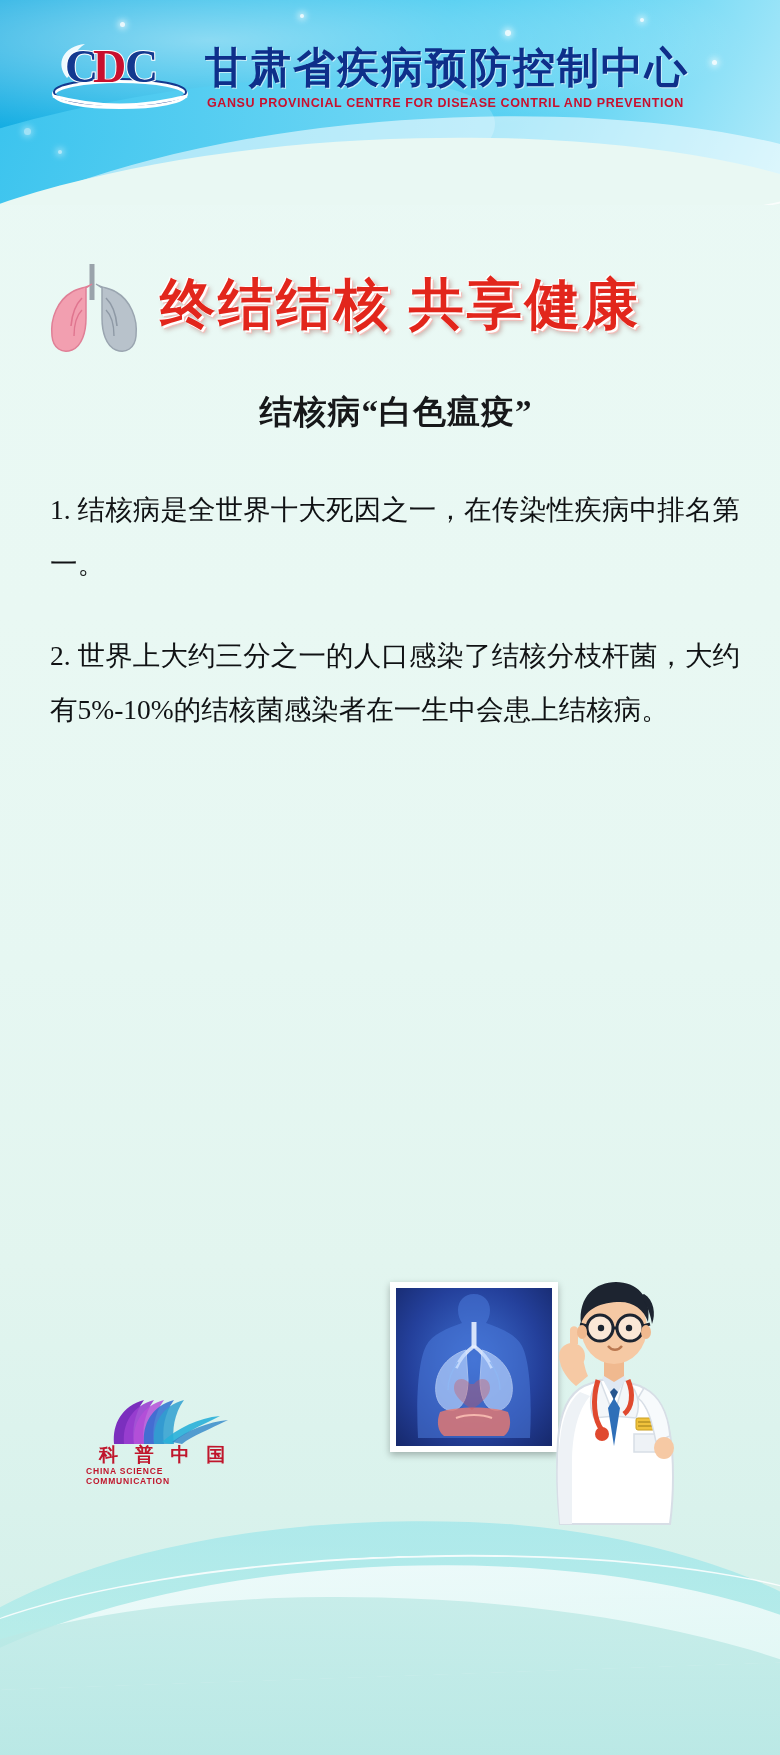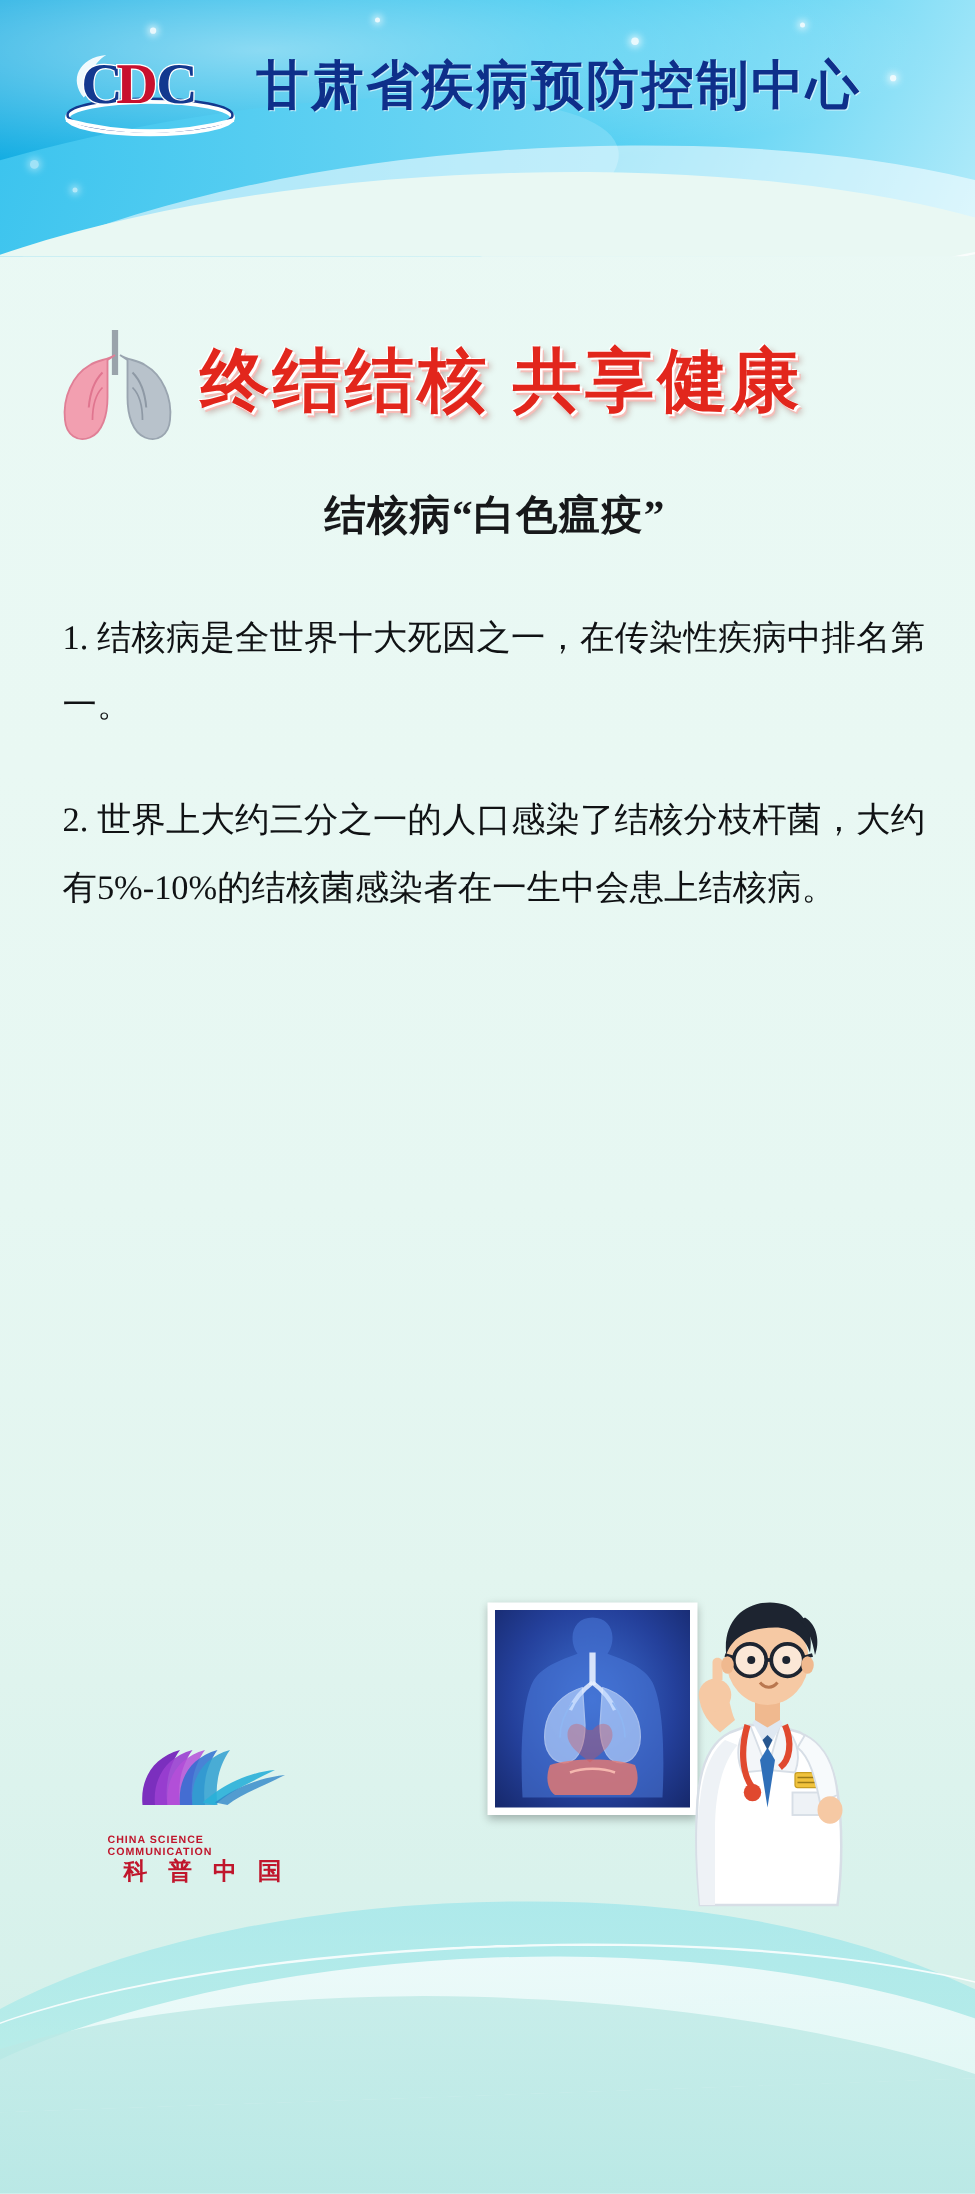--- a/index.html
+++ b/index.html
@@ -119,21 +119,21 @@
     position: absolute;
     left: 38px; top: 258px;
     width: 112px; height: 104px;
   }
 
   
   .headline {
     position: absolute;
     left: 160px; top: 268px;
     width: 600px;
-    font-family: Liberation Sans, sans-serif;
+    font-family: Liberation Serif, serif;
     font-weight: bold;
     font-size: 55px;
     letter-spacing: 3px;
     color: #e2261c;
     text-shadow:
       2px 2px 0 #ffffff,
       3px 3px 0 #f5bdb8,
       -1px -1px 0 #ffffff,
       4px 4px 5px rgba(120,30,20,.35);
     white-space: nowrap;
@@ -217,21 +217,20 @@
   .kepu-cn {
     position: absolute;
     left: 90px; top: 1442px;
     width: 150px;
     text-align: center;
     font-family: "Liberation Serif", serif;
     font-weight: bold;
     font-size: 19px;
     letter-spacing: 6px;
     color: #c0162c;
-    margin-top: 42px;
   }
   .kepu-en {
     position: absolute;
     left: 86px; top: 1466px;
     width: 158px;
     font-size: 8.5px;
     font-weight: bold;
     letter-spacing: .8px;
     color: #c0162c;
   }
@@ -290,20 +289,21 @@
         <ellipse cx="75" cy="56" rx="66" ry="13" fill="none" stroke="#13398f" stroke-width="2"></ellipse>
         <path d="M22 42 C10 28 18 10 40 8 C30 14 26 24 30 34 Z" fill="#ffffff" opacity=".9"></path>
         <text x="20" y="46" font-family="Liberation Serif, serif" font-size="46" font-weight="bold" fill="#13398f" stroke="#ffffff" stroke-width="2" paint-order="stroke">C</text>
         <text x="48" y="46" font-family="Liberation Serif, serif" font-size="46" font-weight="bold" fill="#c8102e" stroke="#ffffff" stroke-width="2" paint-order="stroke">D</text>
         <text x="80" y="46" font-family="Liberation Serif, serif" font-size="46" font-weight="bold" fill="#13398f" stroke="#ffffff" stroke-width="2" paint-order="stroke">C</text>
         <path d="M8 60 Q75 78 142 60" fill="none" stroke="#ffffff" stroke-width="3"></path>
       </svg>
     </div>
 
     <div class="title-cn" data-name="org-name-cn">甘肃省疾病预防控制中心</div>
+    <div class="title-en" data-name="org-name-en">GANSU PROVINCIAL CENTRE FOR DISEASE CONTRIL AND PREVENTION</div>
   </div>
 
   <div class="lungs" data-name="lungs-icon">
     <svg viewBox="0 0 112 104" width="112" height="104">
       <path d="M54 6 L54 42" stroke="#9aa3ab" stroke-width="5" fill="none"></path>
       <path d="M54 26 C48 30 40 30 34 34 C20 42 12 60 14 78 C15 90 24 96 34 92 C44 88 48 74 48 60 L48 30 Z" fill="#f29fb0" stroke="#e07f96" stroke-width="1.5"></path>
       <path d="M58 26 C64 30 72 30 78 34 C92 42 100 60 98 78 C97 90 88 96 78 92 C68 88 64 74 64 60 L64 30 Z" fill="#b8c2cb" stroke="#9aa5b0" stroke-width="1.5"></path>
       <path d="M44 40 C38 46 34 56 33 68" stroke="#e0758f" stroke-width="1.6" fill="none"></path>
       <path d="M44 52 C38 58 36 68 36 78" stroke="#e0758f" stroke-width="1.4" fill="none"></path>
       <path d="M68 40 C74 46 78 56 79 68" stroke="#8e99a5" stroke-width="1.6" fill="none"></path>

